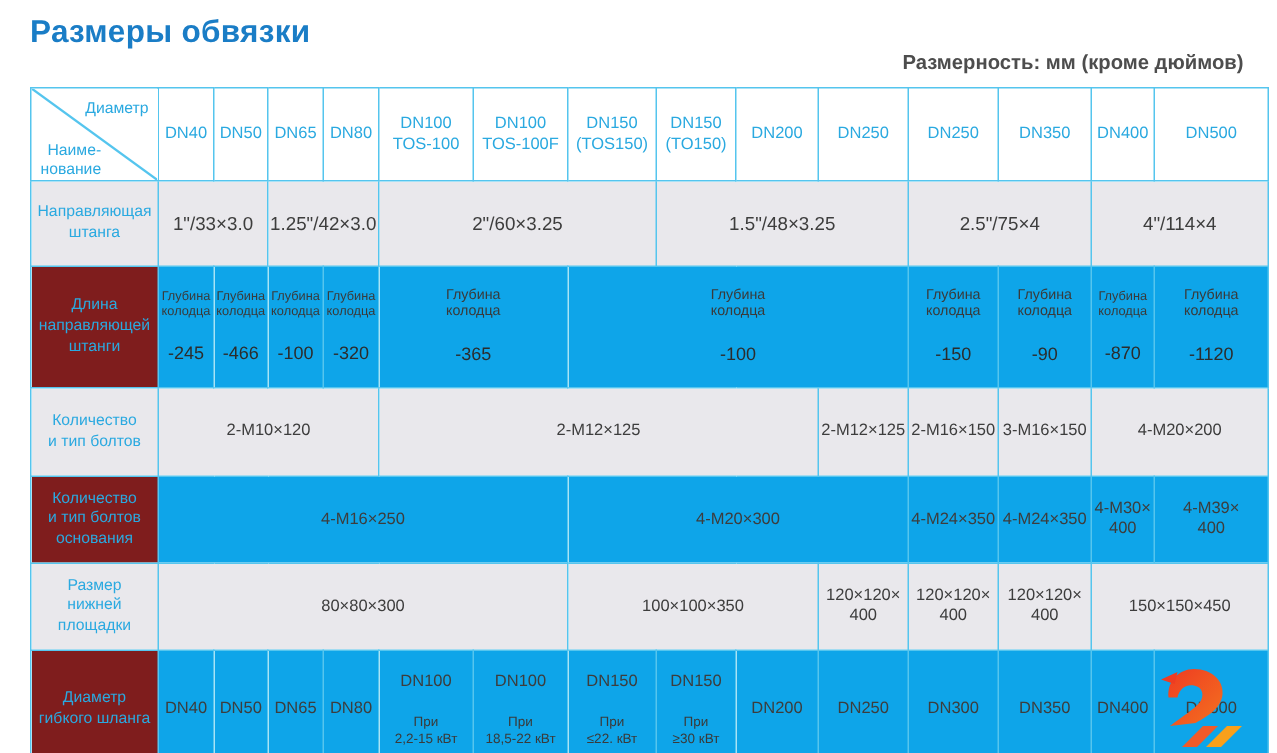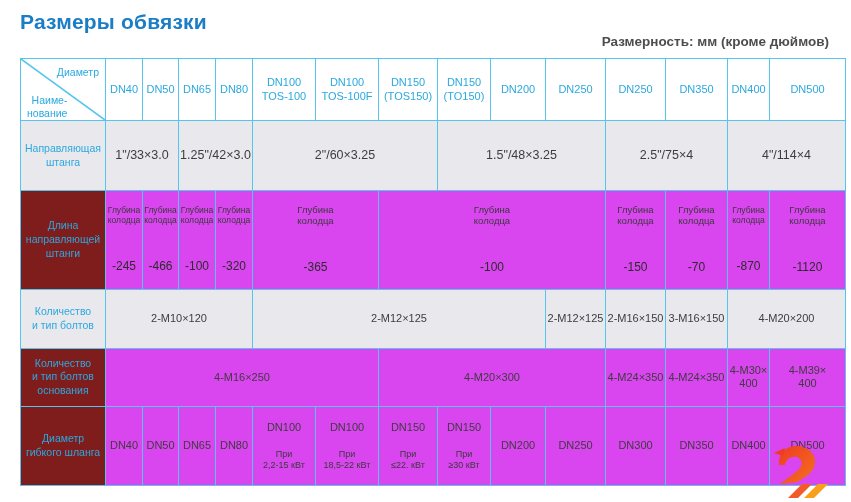--- a/index.html
+++ b/index.html
@@ -26,37 +26,37 @@
   .spec th{
     color:#2aa9e0;font-weight:normal;font-size:11px;
     white-space:pre-line;line-height:1.25;background:#ffffff;
   }
   td.label-cell{
     color:#2aa9e0;font-size:10.5px;white-space:pre-line;line-height:1.3;
     background:#7f1d1d;
   }
   td.data{
     color:#3d3d3d;font-size:11px;white-space:pre-line;line-height:1.2;
-    background:#d946ef;
+    background:#0ea5e9;
   }
   tr.gray td{background:#e9e8ec;}
-  tr.rh{height:62px;} tr.r1{height:70px;} tr.r2{height:58px;}
+  tr.rh{height:62px;} tr.r1{height:57px;} tr.r2{height:58px;}
   tr.r3{height:59px;} tr.r4{height:58px;} tr.r5{height:58px;} tr.r6{height:52px;}
   tr.r1 td.data{font-size:12.5px;}
   .corner{position:relative;padding:0;}
   .corner svg.diag{position:absolute;left:0;top:0;width:100%;height:100%;}
   .corner-top{
     position:absolute;top:7px;right:6px;color:#2aa9e0;font-size:10.5px;
   }
   .corner-bottom{
     position:absolute;bottom:0;left:6px;color:#2aa9e0;font-size:10.5px;
     white-space:pre-line;text-align:right;line-height:1.25;
   }
   .depth-top{font-size:8.5px;color:#3a3a3a;line-height:1.15;white-space:pre-line;}
-  .depth-val{font-size:12px;color:#2c2c2c;margin-top:20px;}
+  .depth-val{font-size:12px;color:#2c2c2c;margin-top:2px;}
   .dn-main{font-size:11px;color:#3d3d3d;}
   .dn-sub{font-size:9px;color:#3a3a3a;line-height:1.2;margin-top:2px;white-space:pre-line;}
   .logo{
     position:absolute;right:16px;bottom:2px;display:flex;align-items:flex-end;
     gap:8px;z-index:5;
   }
   .logo-text{
     font-size:33px;font-weight:bold;color:#1e2f52;letter-spacing:2px;line-height:.85;
   }
 </style>
@@ -160,21 +160,21 @@
       <div class="depth-val">-100</div>
     </td>
     <td class="data">
       <div class="depth-top" style="font-size:9.5px">Глубина
 колодца</div>
       <div class="depth-val">-150</div>
     </td>
     <td class="data">
       <div class="depth-top" style="font-size:9.5px">Глубина
 колодца</div>
-      <div class="depth-val">-70</div>
+      <div class="depth-val">-90</div>
     </td>
     <td class="data">
       <div class="depth-top">Глубина
 колодца</div>
       <div class="depth-val">-870</div>
     </td>
     <td class="data">
       <div class="depth-top" style="font-size:9.5px">Глубина
 колодца</div>
       <div class="depth-val">-1120</div>
@@ -199,20 +199,34 @@
     <td class="data" colspan="6">4-M16×250</td>
     <td class="data" colspan="4">4-M20×300</td>
     <td class="data">4-M24×350</td>
     <td class="data">4-M24×350</td>
     <td class="data">4-M30×
 400</td>
     <td class="data">4-M39×
 400</td>
   </tr>
 
+  <tr class="gray r5">
+    <td class="label-cell">Размер
+нижней
+площадки</td>
+    <td class="data" colspan="6">80×80×300</td>
+    <td class="data" colspan="3">100×100×350</td>
+    <td class="data">120×120×
+400</td>
+    <td class="data">120×120×
+400</td>
+    <td class="data">120×120×
+400</td>
+    <td class="data" colspan="2">150×150×450</td>
+  </tr>
 
   <tr class="r6">
     <td class="label-cell">Диаметр
 гибкого шланга</td>
     <td class="data">DN40</td>
     <td class="data">DN50</td>
     <td class="data">DN65</td>
     <td class="data">DN80</td>
     <td class="data">
       <div class="dn-main">DN100</div>

